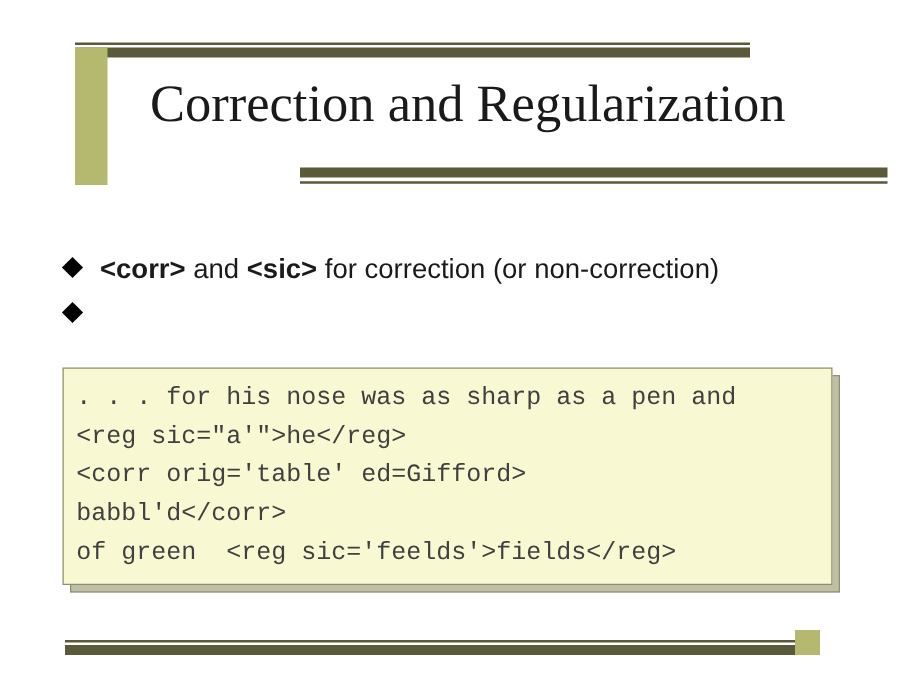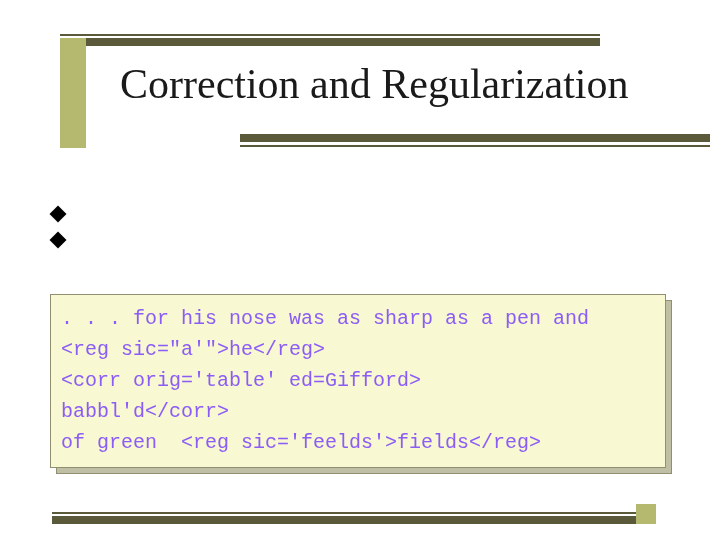--- a/index.html
+++ b/index.html
@@ -109,21 +109,21 @@
     position: absolute;
     top: 294px;
     left: 50px;
     width: 616px;
     height: 174px;
     background: #f8f8d2;
     border: 1px solid #909070;
     padding: 8px 10px;
     font-family: 'Courier New', Courier, monospace;
     font-size: 20px;
-    color: #8b5cf6;
+    color: #404040;
     line-height: 1.55;
     white-space: pre;
     overflow: hidden;
   }
   .footer-rule-thin {
     position: absolute;
     bottom: 26px;
     left: 52px;
     width: 600px;
     height: 2px;
@@ -156,20 +156,23 @@
     <div class="top-rule-thick"></div>
     <div class="accent-square"></div>
     <div class="title">Correction and Regularization</div>
     <div class="under-rule-thick"></div>
     <div class="under-rule-thin"></div>
   </div>
 
   <div class="body">
     <div class="bullet-row">
       <div class="diamond"></div>
+      <div>
+        <b>&lt;corr&gt;</b><span> and </span><b>&lt;sic&gt;</b><span> for correction (or non-correction)</span>
+      </div>
     </div>
     <div class="bullet-row">
       <div class="diamond"></div>
     </div>
   </div>
 
   <div class="code-shadow"></div>
   <div class="code-box">. . . for his nose was as sharp as a pen and
 &lt;reg sic="a'"&gt;he&lt;/reg&gt;
 &lt;corr orig='table' ed=Gifford&gt;

